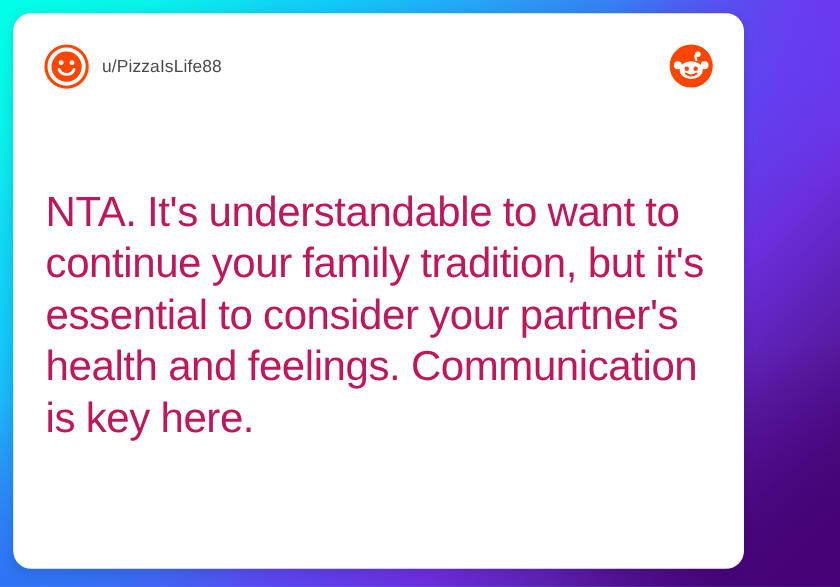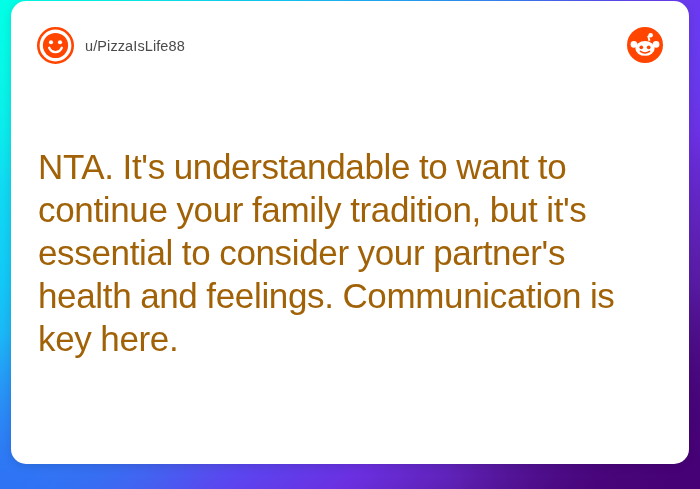--- a/index.html
+++ b/index.html
@@ -47,22 +47,22 @@
   }
   .bg-tint-d {
     position:absolute; inset:0;
     background: radial-gradient(ellipse 45% 55% at 100% 0%, rgba(110,55,240,0.9) 0%, rgba(110,55,240,0) 60%);
     pointer-events:none;
   }
 
   .card {
     position:absolute;
     left:11px;
-    top:1px;
-    width:678px;
+    top:11px;
+    width:609px;
     height:463px;
     background:#ffffff;
     border-radius:15px;
     box-shadow:0 2px 10px rgba(0,0,0,0.12);
     overflow:hidden;
   }
 
   .card-header {
     position:absolute;
     left:0; top:0; right:0;
@@ -98,21 +98,21 @@
     display:block;
   }
 
   .comment-body {
     position:absolute;
     left:27px;
     top:144px;
     right:28px;
     font-size:35px;
     line-height:43px;
-    color:#a16207;
+    color:#be185d;
     letter-spacing:-0.35px;
     word-spacing:-0.5px;
     font-family:"Liberation Sans", sans-serif;
     font-weight:400;
   }
 </style>
 </head>
 <body>
 
 <div class="bg-tint-a"></div>

